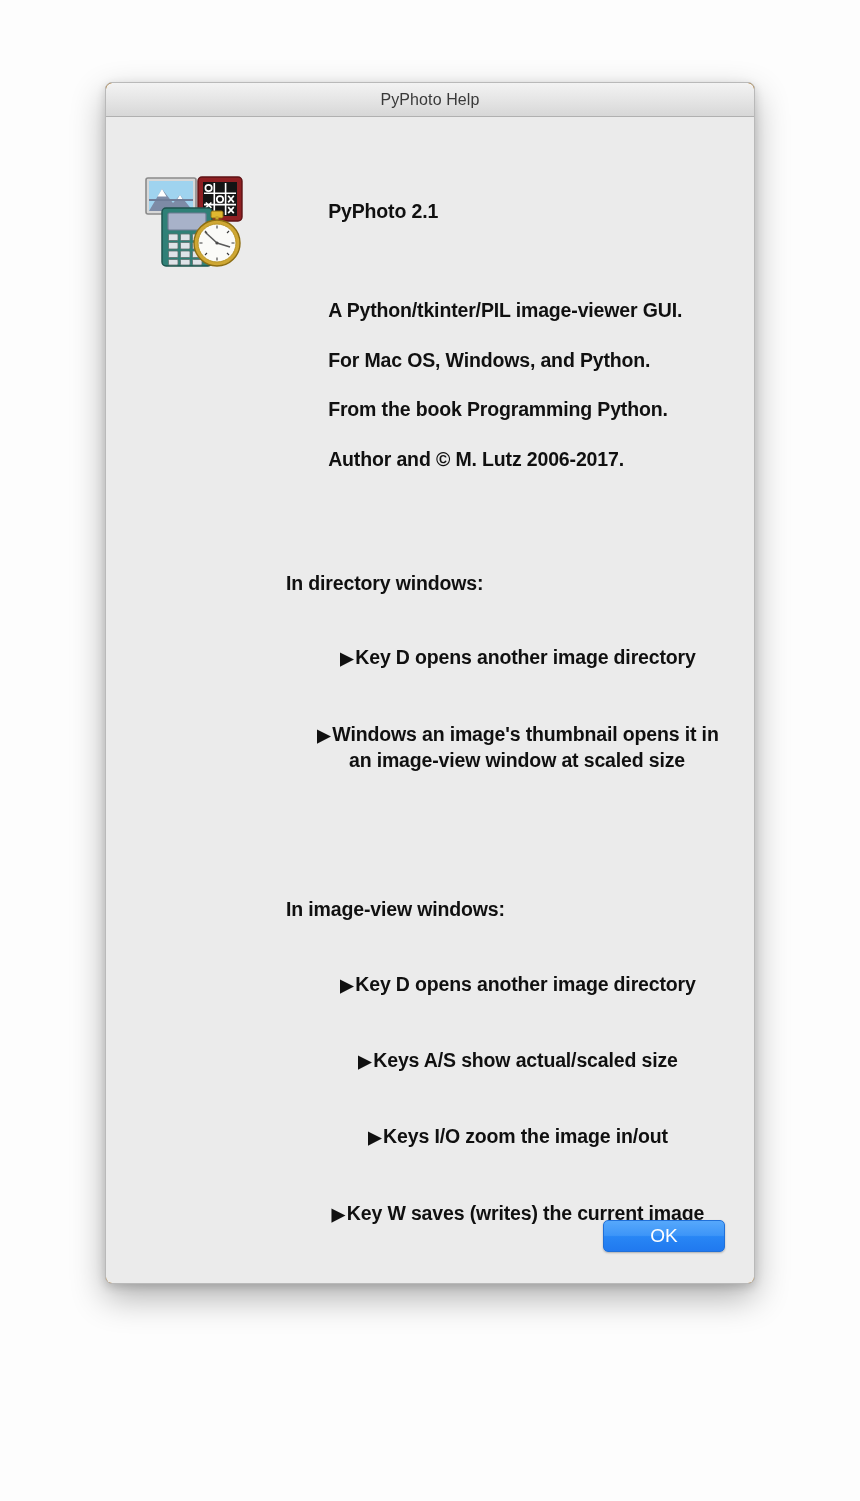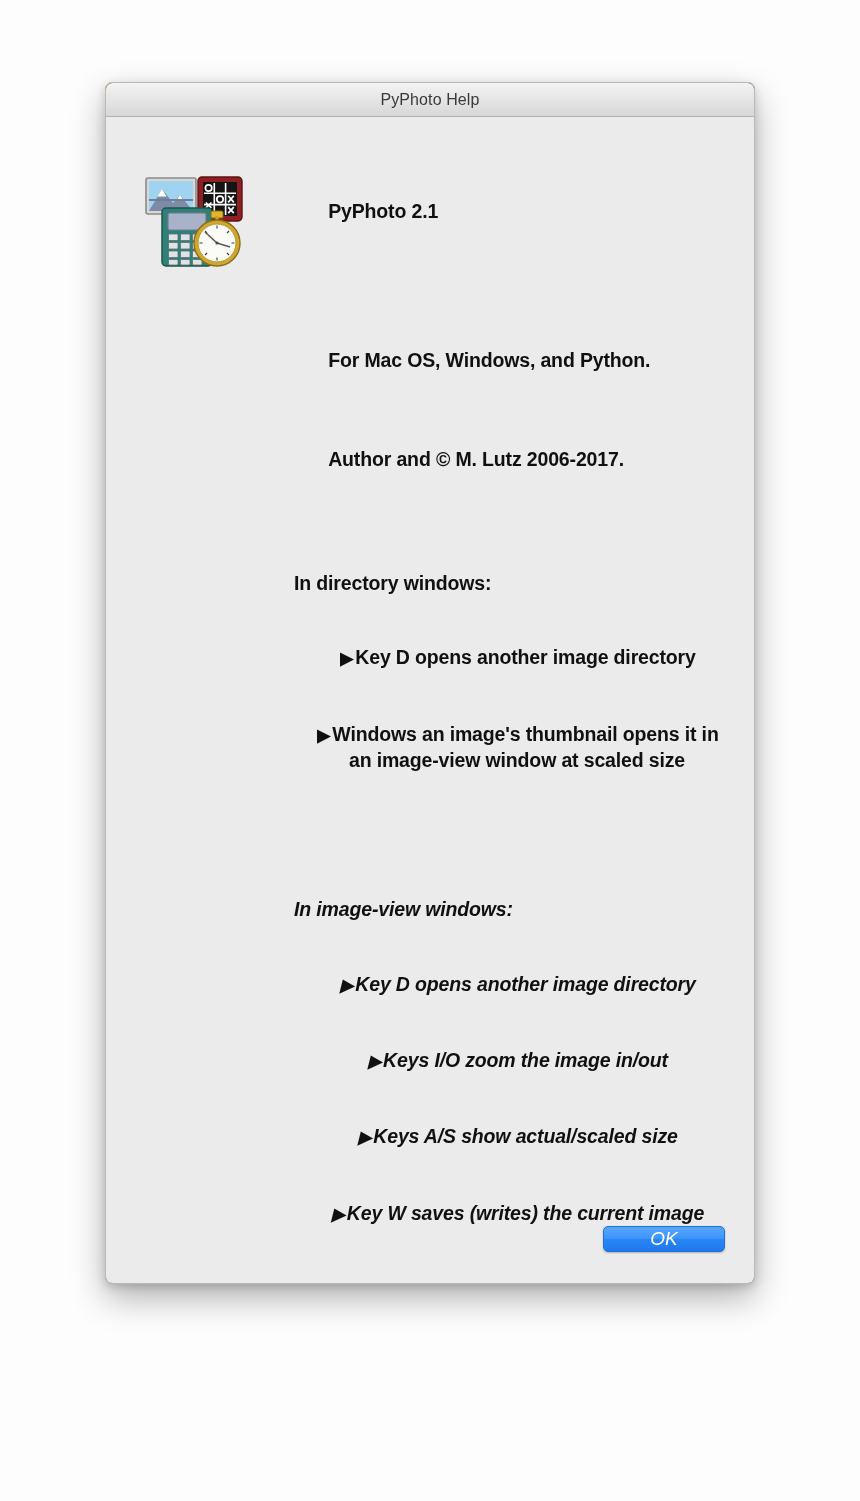--- a/index.html
+++ b/index.html
@@ -82,56 +82,55 @@
     color: #101010;
     font-size: 19.5px;
     font-weight: bold;
     line-height: 24.8px;
     letter-spacing: -0.15px;
   }
   .para {
     margin: 0 0 24.8px 0;
     white-space: pre-wrap;
   }
-  .para:last-child { margin-bottom: 0; font-style: italic; }
-  .hdr { display: block; margin-left: 8px; }
+  .para:last-child { margin-bottom: 0; }
+  .hdr { display: block; }
   .bullet-line {
     display: block;
     text-indent: 0;
     text-align: center;
   }
   .tri {
     display: inline-block;
     width: 17px;
     font-size: 17px;
     line-height: 24.8px;
     vertical-align: baseline;
   }
 
   
   #ok-button {
     position: absolute;
     right: 29px;
     bottom: 31px;
     width: 122px;
-    height: 26px;
+    height: 32px;
     border-radius: 5px;
     border: 1px solid #2070d8;
     background: linear-gradient(to bottom, #56a8fb 0%, #3d95f8 48%, #2886f5 52%, #2079ef 100%);
     color: #ffffff;
     font-size: 19px;
     font-weight: normal;
     font-family: "Liberation Sans", sans-serif;
     display: flex;
     align-items: center;
     justify-content: center;
     box-shadow: 0 1px 2px rgba(0,0,0,0.25);
     cursor: default;
     padding: 0;
-    font-style: italic;
   }
 </style>
 </head>
 <body>
 
 <div id="backdrop"></div>
 
 <div id="dialog">
 
   <div id="titlebar">
@@ -211,38 +210,38 @@
       </svg>
     </div>
 
     <div id="help-text">
 
       <p class="para">
         <span>PyPhoto 2.1</span>
       </p>
 
       <p class="para">
-        <br>
+        <span>A Python/tkinter/PIL image-viewer GUI.</span><br>
         <span>For Mac OS, Windows, and Python.</span><br>
-        <br>
+        <span>From the book Programming Python.</span><br>
         <span>Author and © M. Lutz 2006-2017.</span>
       </p>
 
       <p class="para">
         <span class="hdr">In directory windows:</span>
         <span class="bullet-line"><span class="tri">▶</span><span>Key D opens another image directory</span></span>
         <span class="bullet-line"><span class="tri">▶</span><span>Windows an image's thumbnail opens it in
 an image-view window at scaled size</span></span>
       </p>
 
       <p class="para">
         <span class="hdr">In image-view windows:</span>
         <span class="bullet-line"><span class="tri">▶</span><span>Key D opens another image directory</span></span>
+        <span class="bullet-line"><span class="tri">▶</span><span>Keys A/S show actual/scaled size</span></span>
         <span class="bullet-line"><span class="tri">▶</span><span>Keys I/O zoom the image in/out</span></span>
-        <span class="bullet-line"><span class="tri">▶</span><span>Keys A/S show actual/scaled size</span></span>
         <span class="bullet-line"><span class="tri">▶</span><span>Key W saves (writes) the current image</span></span>
         
       </p>
 
     </div>
 
     <button id="ok-button">OK</button>
 
   </div>
 </div>

